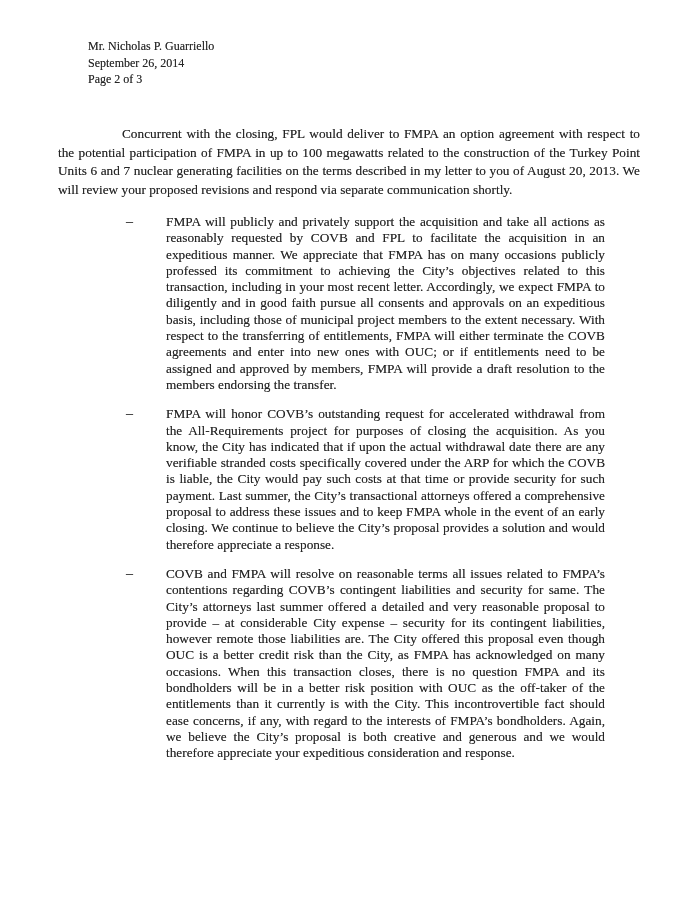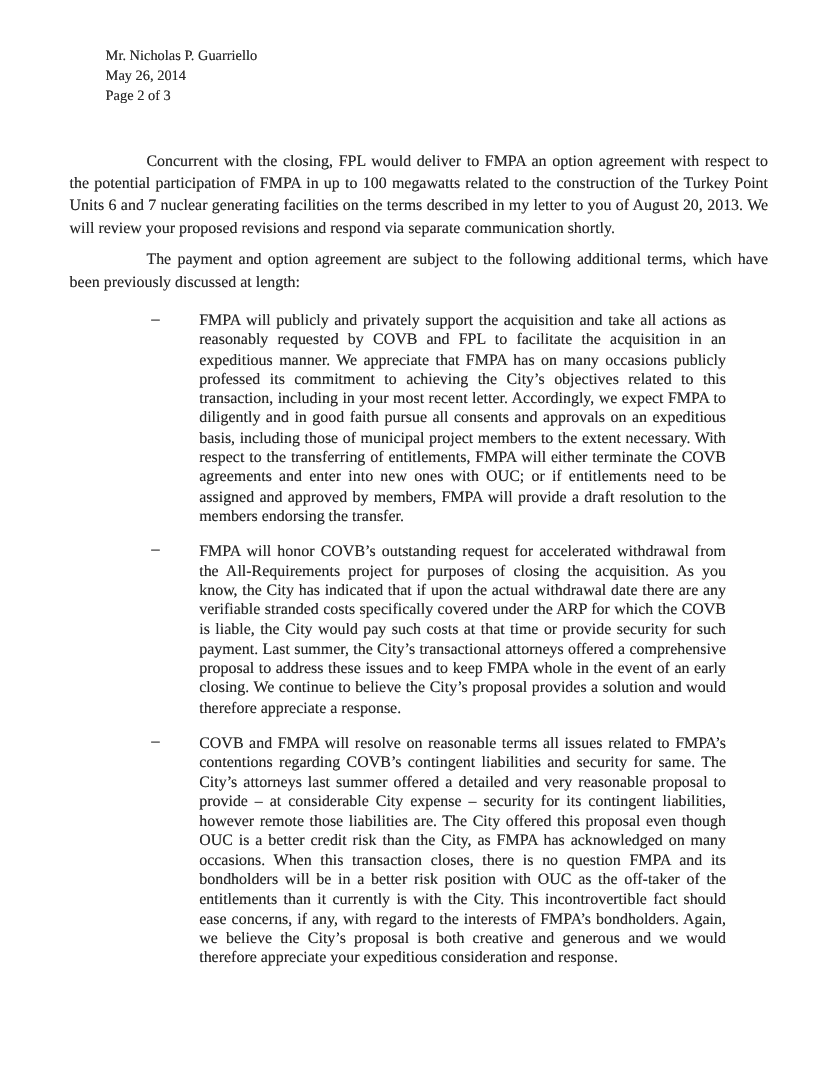--- a/index.html
+++ b/index.html
@@ -67,27 +67,26 @@
     line-height: 16.3px;
   }
 </style>
 </head>
 <body>
 
 <div class="page">
 
   <div class="header">
     <div>Mr. Nicholas P. Guarriello</div>
-    <div>May 26, 2014</div>
+    <div>September 26, 2014</div>
     <div>Page 2 of 3</div>
   </div>
 
   <div class="body-col">
     <p class="para">Concurrent with the closing, FPL would deliver to FMPA an option agreement with respect to the potential participation of FMPA in up to 100 megawatts related to the construction of the Turkey Point Units 6 and 7 nuclear generating facilities on the terms described in my letter to you of August 20, 2013. We will review your proposed revisions and respond via separate communication shortly.</p>
-    <p class="para">The payment and option agreement are subject to the following additional terms, which have been previously discussed at length:</p>
 
     <div class="bullets">
 
       <div class="bullet">
         <span class="marker">–</span>
         <p class="bullet-text">FMPA will publicly and privately support the acquisition and take all actions as reasonably requested by COVB and FPL to facilitate the acquisition in an expeditious manner. We appreciate that FMPA has on many occasions publicly professed its commitment to achieving the City’s objectives related to this transaction, including in your most recent letter. Accordingly, we expect FMPA to diligently and in good faith pursue all consents and approvals on an expeditious basis, including those of municipal project members to the extent necessary. With respect to the transferring of entitlements, FMPA will either terminate the COVB agreements and enter into new ones with OUC; or if entitlements need to be assigned and approved by members, FMPA will provide a draft resolution to the members endorsing the transfer.</p>
       </div>
 
       <div class="bullet">
         <span class="marker">–</span>

